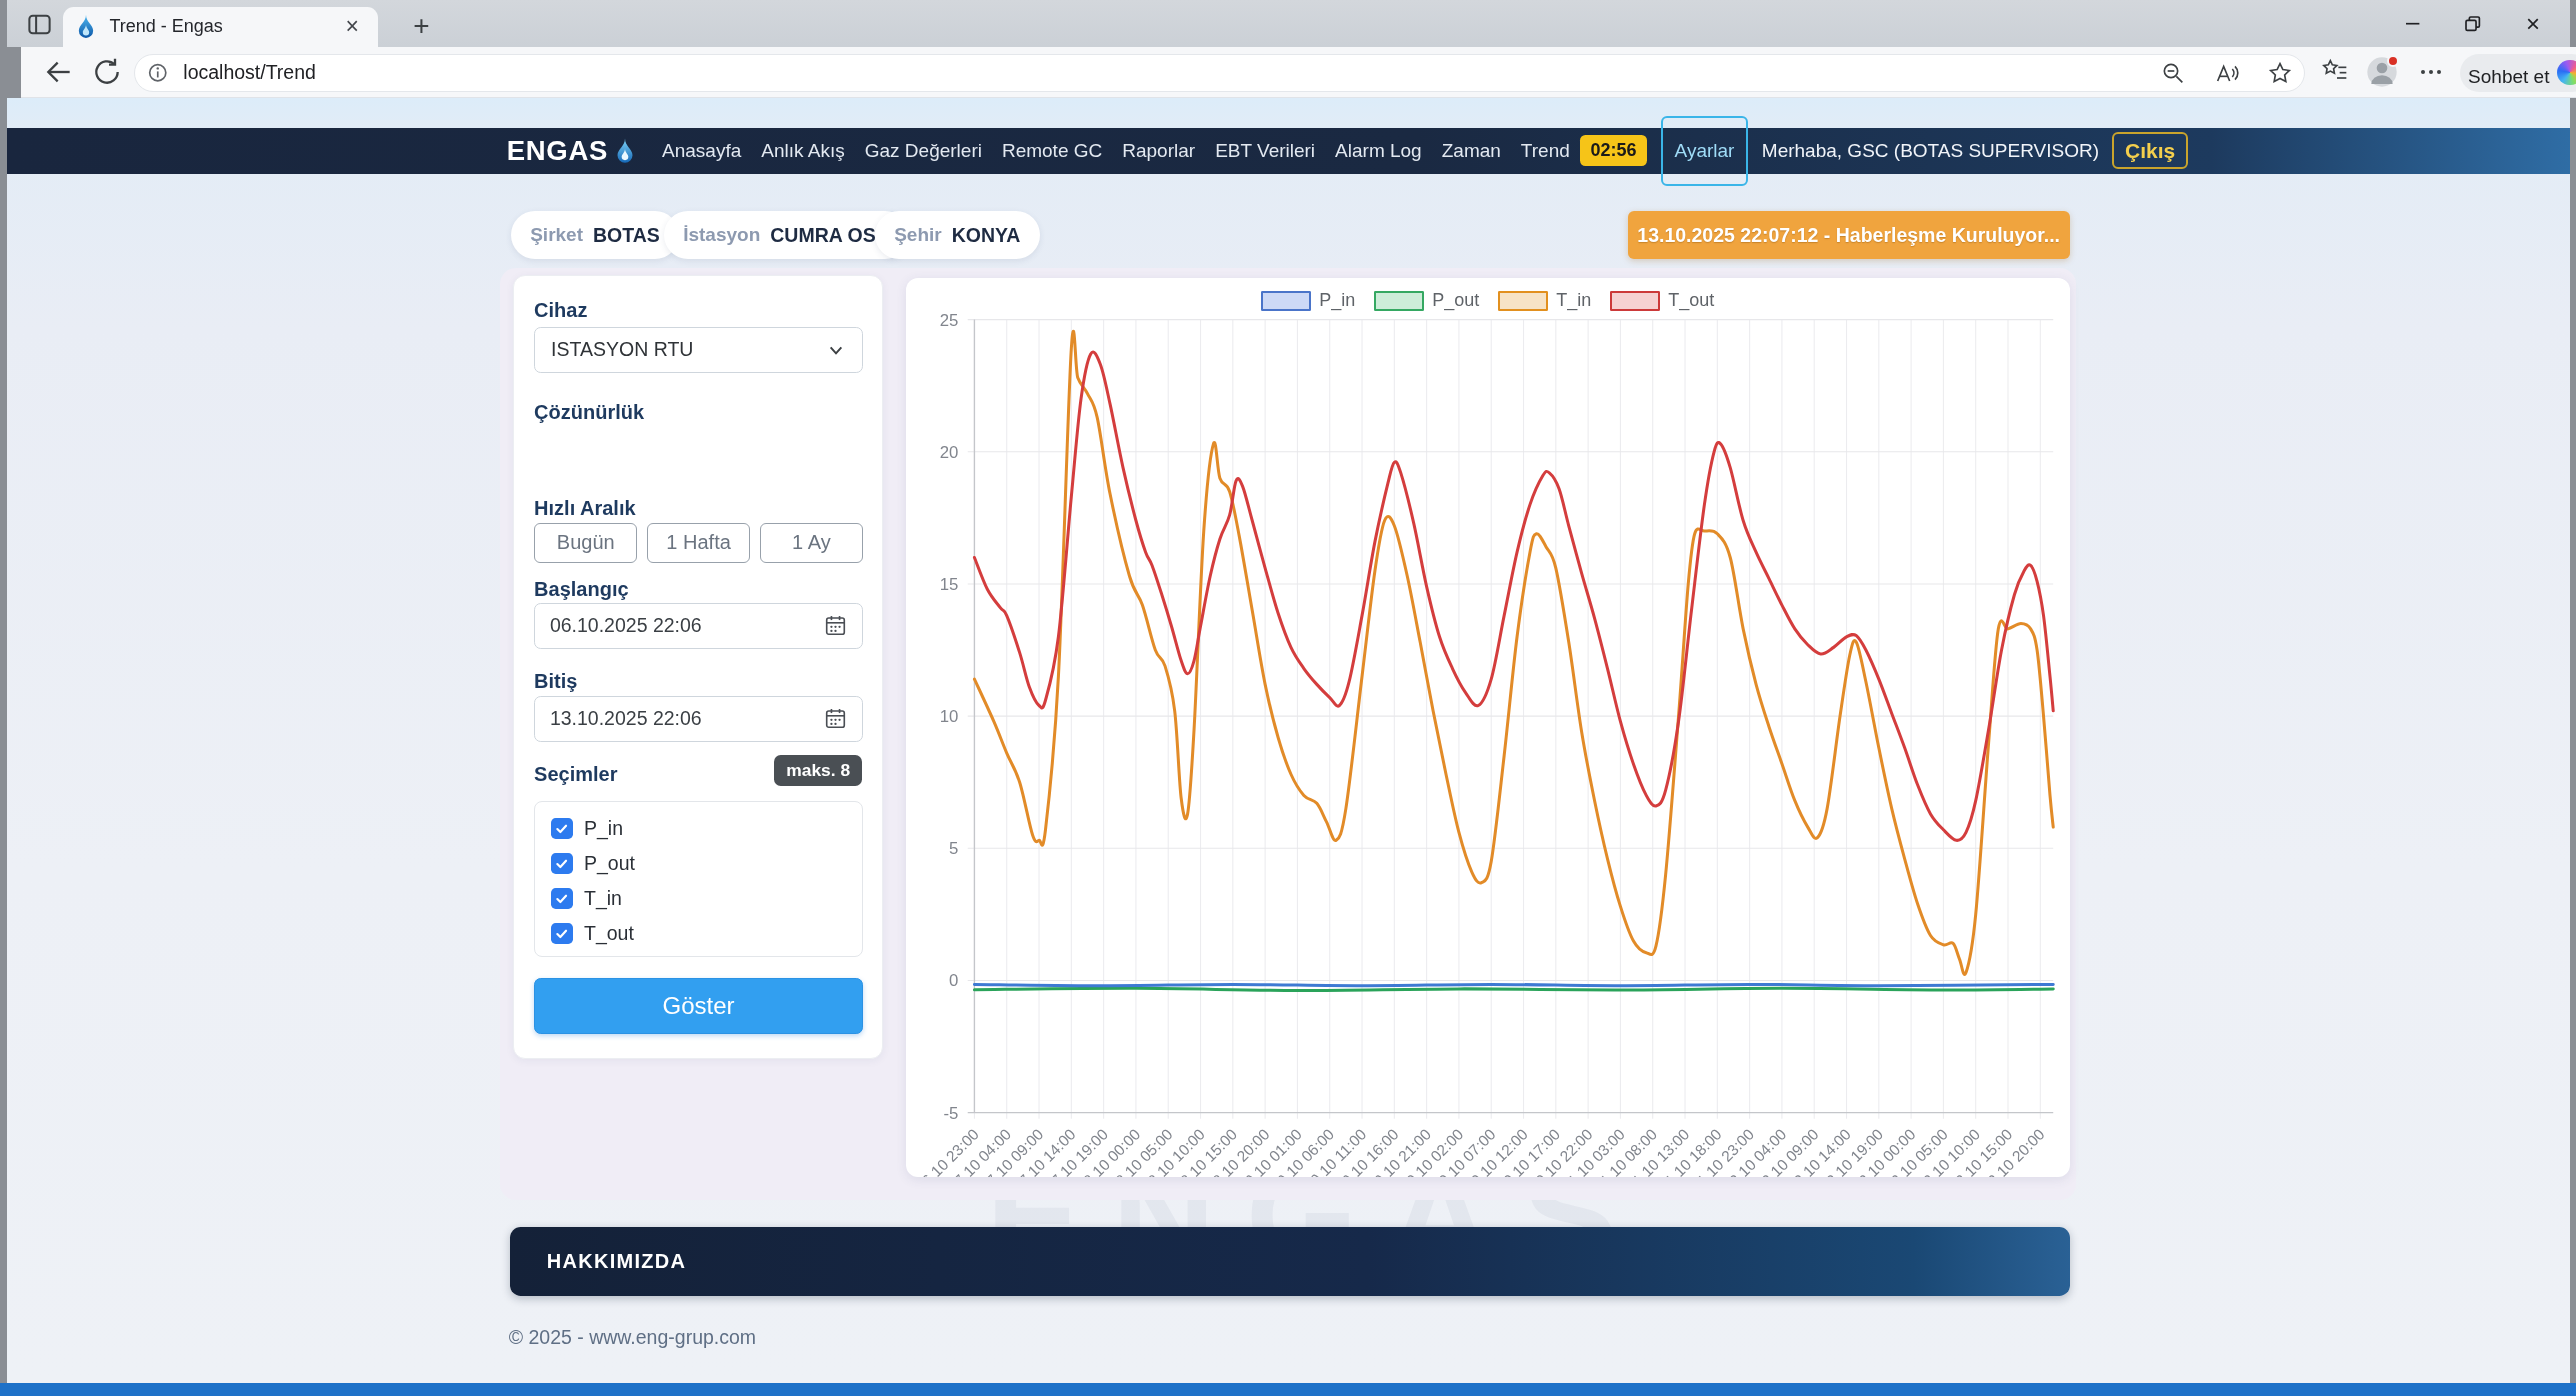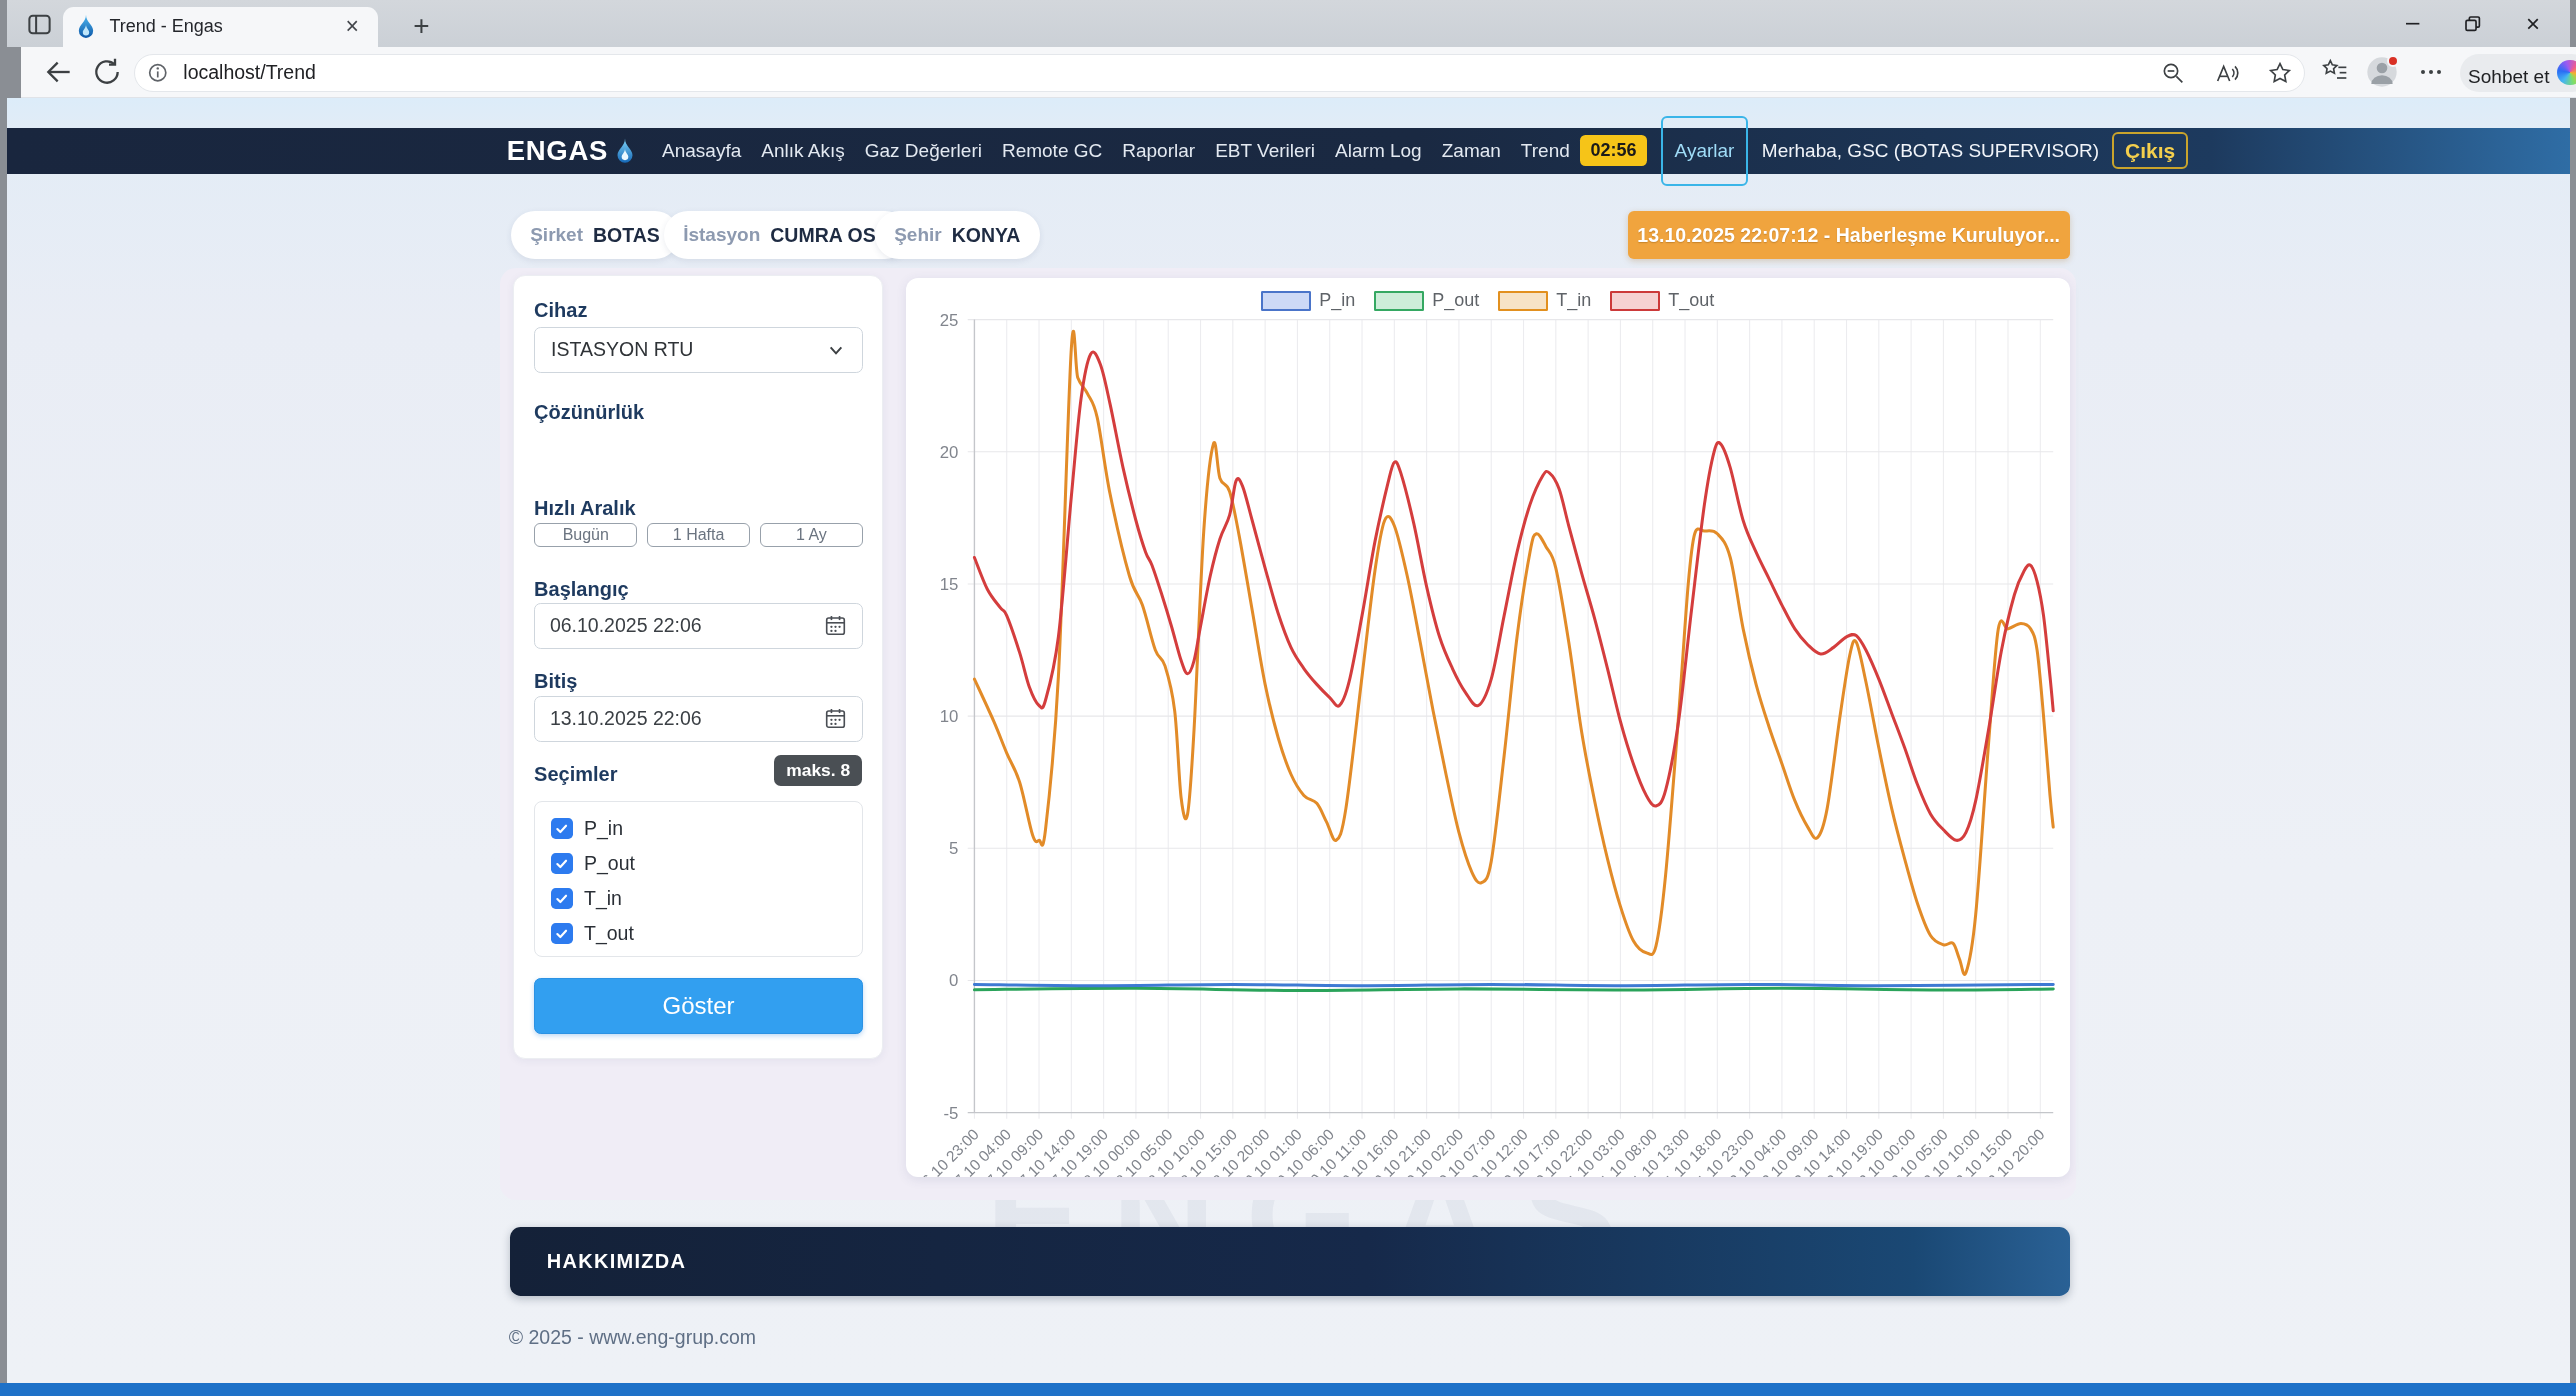--- a/index.html
+++ b/index.html
@@ -60,21 +60,21 @@
   .banner-text { color:#ffffff; font-size:19.5px; font-weight:700; text-shadow:0 0.7px 1.3px rgba(120,70,0,0.35); white-space:nowrap; }
 
   .container { position:absolute; left:493px; top:170px; width:1576px; height:932px; background:#f0edf6; border-radius:16px; z-index:1; }
 
   .form-card { position:absolute; left:13.4px; top:6.7px; width:370px; height:784px; background:#ffffff; border:0.7px solid #eceef2; border-radius:12px; box-shadow:0 2px 8px rgba(40,55,100,0.06); }
   .f-label { position:absolute; left:20px; font-size:20px; font-weight:700; color:#1e3a5f; white-space:nowrap; }
   .f-select { position:absolute; left:20px; width:329px; height:46px; border:0.7px solid #cfd6dd; border-radius:6.7px; background:#fff; display:flex; align-items:center; padding:0 16px; }
   .f-select .sel-text { font-size:19.5px; color:#2f3337; flex:1; }
   .chev { width:20px; height:20px; color:#3c4043; flex:0 0 auto; }
   .qr-row { position:absolute; left:20px; top:247px; width:329px; display:flex; gap:9.4px; }
-  .qr-btn { flex:1; height:24px; border:1.3px solid #98a1ab; border-radius:6px; background:#fff; font-size:16px; color:#6b7480; display:flex; align-items:center; justify-content:center; }
+  .qr-btn { flex:1; height:40px; border:1.3px solid #98a1ab; border-radius:6px; background:#fff; font-size:20px; color:#6b7480; display:flex; align-items:center; justify-content:center; }
   .f-input { position:absolute; left:20px; width:329px; height:46px; border:0.7px solid #cfd6dd; border-radius:6.7px; background:#fff; display:flex; align-items:center; padding:0 14.8px; }
   .f-input .in-text { font-size:19.5px; color:#3a3f44; flex:1; }
   .cal-icon { width:23px; height:23px; color:#4a4e54; flex:0 0 auto; }
   .maks-badge { position:absolute; right:20px; top:479px; background:#4a4f54; color:#fff; font-size:17.4px; font-weight:700; padding:5.4px 12px; border-radius:6.7px; }
   .check-group { position:absolute; left:20px; top:525px; width:329px; height:156px; border:0.7px solid #e3e6ea; border-radius:8px; padding:9.4px 0 0 16px; }
   .check-row { display:flex; align-items:center; height:35px; gap:11.4px; }
   .checkbox { width:21.5px; height:21.5px; border-radius:4.7px; background:#2d7bef; display:flex; align-items:center; justify-content:center; }
   .checkbox svg { width:13.4px; height:13.4px; }
   .check-label { font-size:19.5px; color:#2a2f36; }
   .goster { position:absolute; left:20px; top:702px; width:329px; height:56px; background:#329ff0; border:0.7px solid #2b92e4; border-radius:6.7px; color:#ffffff; font-size:24px; display:flex; align-items:center; justify-content:center; box-shadow:0 2px 5.4px rgba(40,130,220,0.30); }

